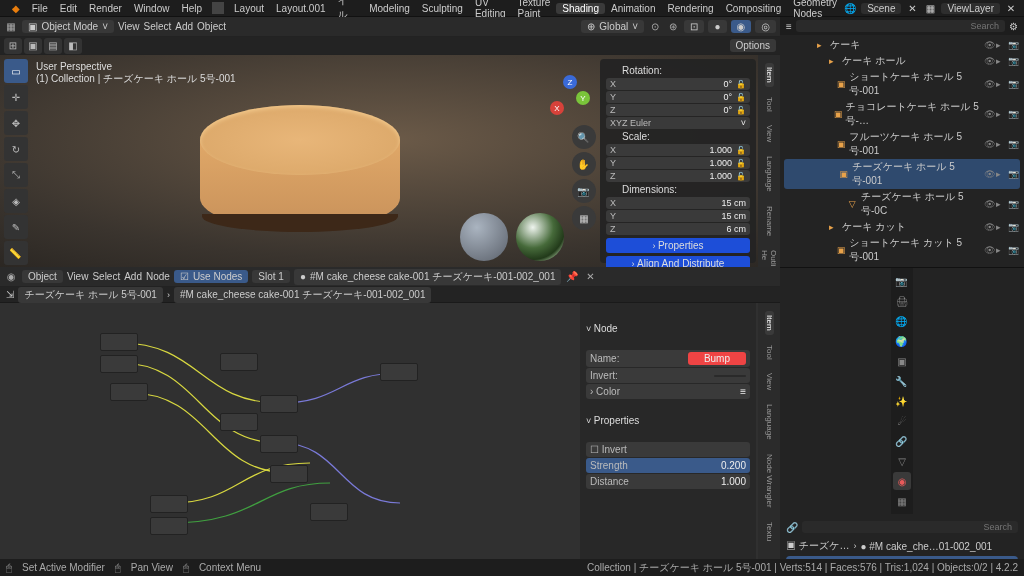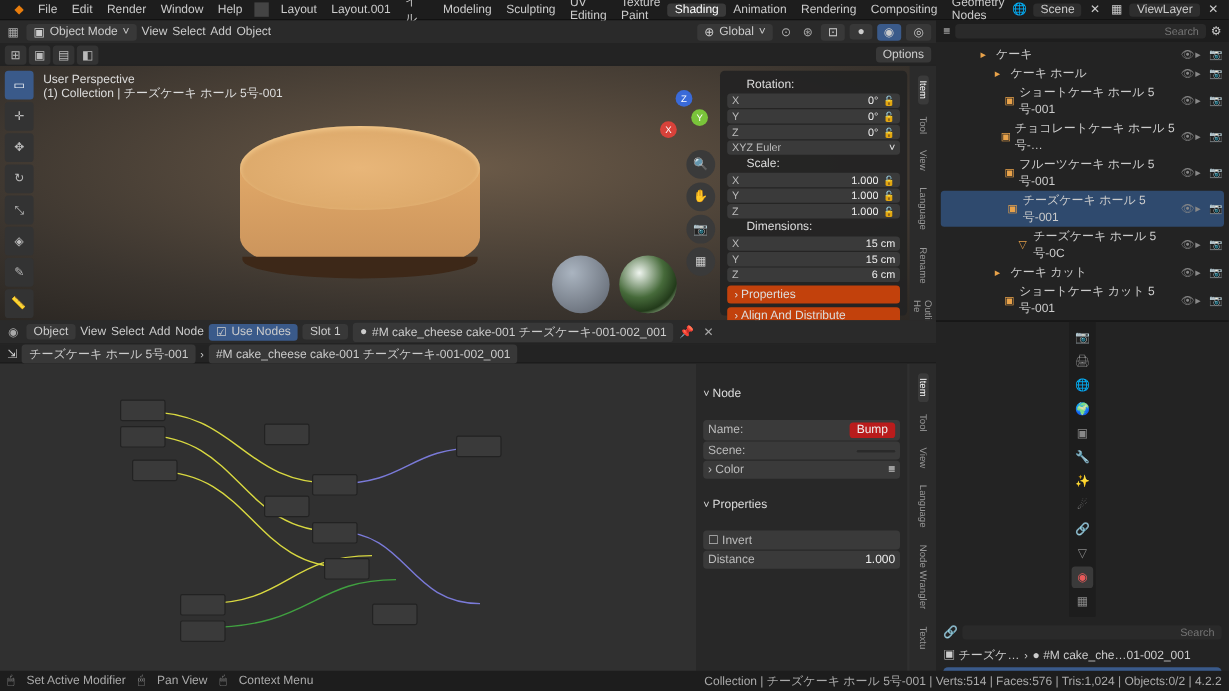--- a/index.html
+++ b/index.html
@@ -30,21 +30,21 @@
   .sphere.b { left:516px; background:radial-gradient(circle at 35% 30%,#eef4ee,#466a3a 45%,#223a1a 70%,#a6c49a 85%); }
   .gizmo { position:absolute; top:20px; right:190px; width:40px; height:40px; }
   .gizmo .ax { position:absolute; width:14px; height:14px; border-radius:50%; display:flex; align-items:center; justify-content:center; font-size:8px; color:#fff; }
   .gizmo .z{top:0;left:13px;background:#3a6ad8;} .gizmo .y{top:16px;right:0;background:#7ac43a;} .gizmo .x{top:26px;left:0;background:#d8423a;}
   .side-icons { position:absolute; right:184px; top:70px; display:flex; flex-direction:column; gap:3px; }
   .sicon { width:24px; height:24px; border-radius:50%; background:#3a3a3a; display:flex; align-items:center; justify-content:center; color:#ccc; }
   .prop-panel { position:absolute; right:24px; top:4px; bottom:4px; width:156px; background:rgba(35,35,35,.94); border-radius:4px; padding:4px 6px; }
   .prop-panel .hdr { font-size:10px; color:#ddd; margin:2px 16px; }
   .prow { display:flex; align-items:center; background:#3a3a3a; border-radius:3px; margin:1px 0; padding:1px 4px; }
   .prow .lbl{color:#bbb;font-size:9px;} .prow .val{margin-left:auto;color:#eee;font-size:9px;} .prow .lock{width:10px;font-size:8px;color:#888;margin-left:4px;}
-  .sec { background:#c2410c; padding:2px 6px; margin-top:3px; border-radius:3px; font-size:9px; color:#ddd; }
+  .sec { background:#1d4ed8; padding:2px 22px; margin-top:3px; border-radius:3px; font-size:9px; color:#ddd;text-align:center; }
   .tabs-v { position:absolute; right:0; top:0; bottom:0; width:22px; background:#2b2b2b; display:flex; flex-direction:column; align-items:center; gap:6px; padding-top:8px; }
   .vtab { writing-mode:vertical-rl; font-size:8px; color:#999; padding:4px 0; }
   .vtab.sel{color:#fff;background:#3a3a3a;border-radius:3px;}
 
   .nodearea { background:#2d2d2d; position:relative; }
   .bread { height:16px; background:#232323; display:flex; align-items:center; padding:0 6px; gap:4px; font-size:9px; color:#ccc; border-bottom:1px solid #1a1a1a; }
   .bread .chip { background:#383838; padding:1px 6px; border-radius:3px; }
   .nodecanvas { flex:1; background:#303030; position:relative; overflow:hidden; }
   .node { position:absolute; width:38px; height:18px; background:#3a3a3a; border:1px solid #222; border-radius:2px; }
   .nprop { position:absolute; right:24px; top:0; bottom:0; width:176px; background:#282828; padding:4px 6px; }
@@ -378,33 +378,37 @@
       <div class="node" style="left:150px;top:192px"></div>
       <div class="node" style="left:150px;top:214px"></div>
       <div class="node" style="left:310px;top:200px"></div>
       <div class="node" style="left:220px;top:110px"></div>
       <div class="node" style="left:220px;top:50px"></div>
 
       <div class="nprop">
         <div class="title">˅ <span>Node</span></div>
         <div class="nrow">
             <span class="k">Name:</span>
-            <span class="v" style="background:#b91c1c;padding:1px 6px;border-radius:3px">Bump</span>
+            <span class="v" style="background:#ef4444;padding:1px 16px;border-radius:3px">Bump</span>
           </div>
         <div class="nrow">
-            <span class="k">Scene:</span>
+            <span class="k">Invert:</span>
             <span class="v" style="background:#2a2a2a;padding:1px 16px;border-radius:3px"></span>
           </div>
         <div class="nrow">
             <span class="k">› <span>Color</span></span>
             <span class="v">≡</span>
           </div>
         <div class="title">˅ <span>Properties</span></div>
         <div class="nrow">
             <span class="k">☐ <span>Invert</span></span>
+          </div>
+        <div class="nrow sel">
+            <span class="k">Strength</span>
+            <span class="v">0.200</span>
           </div>
         <div class="nrow">
             <span class="k">Distance</span>
             <span class="v">1.000</span>
           </div>
       </div>
       <div class="tabs-v">
         <div class="vtab sel">Item</div>
         <div class="vtab">Tool</div>
         <div class="vtab">View</div>

